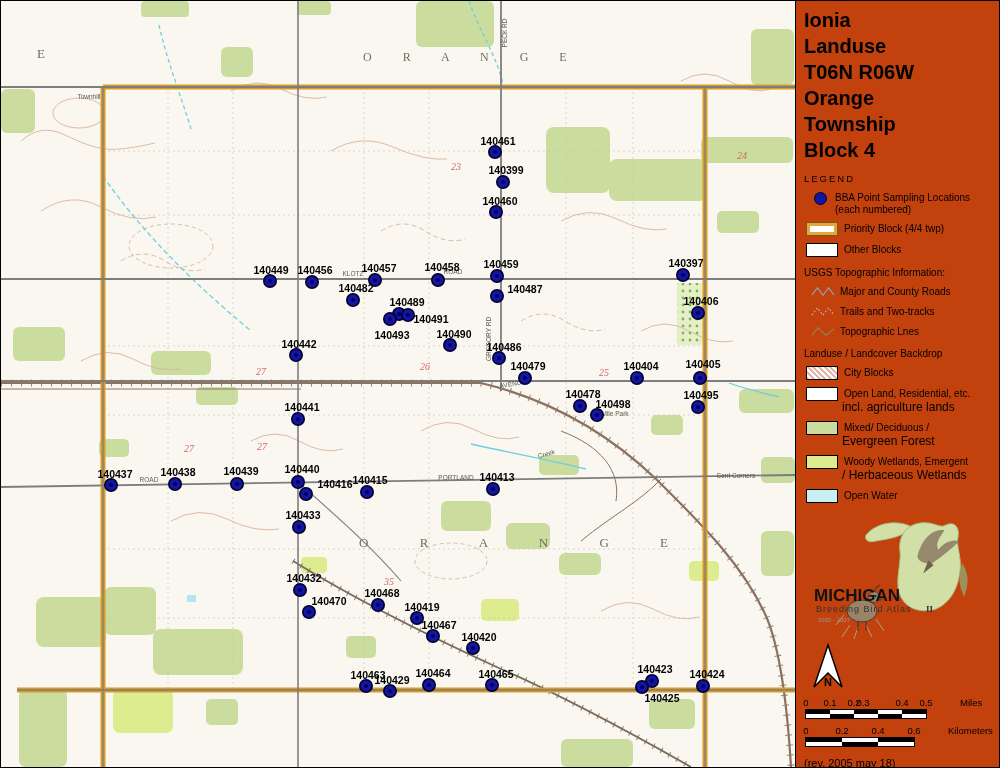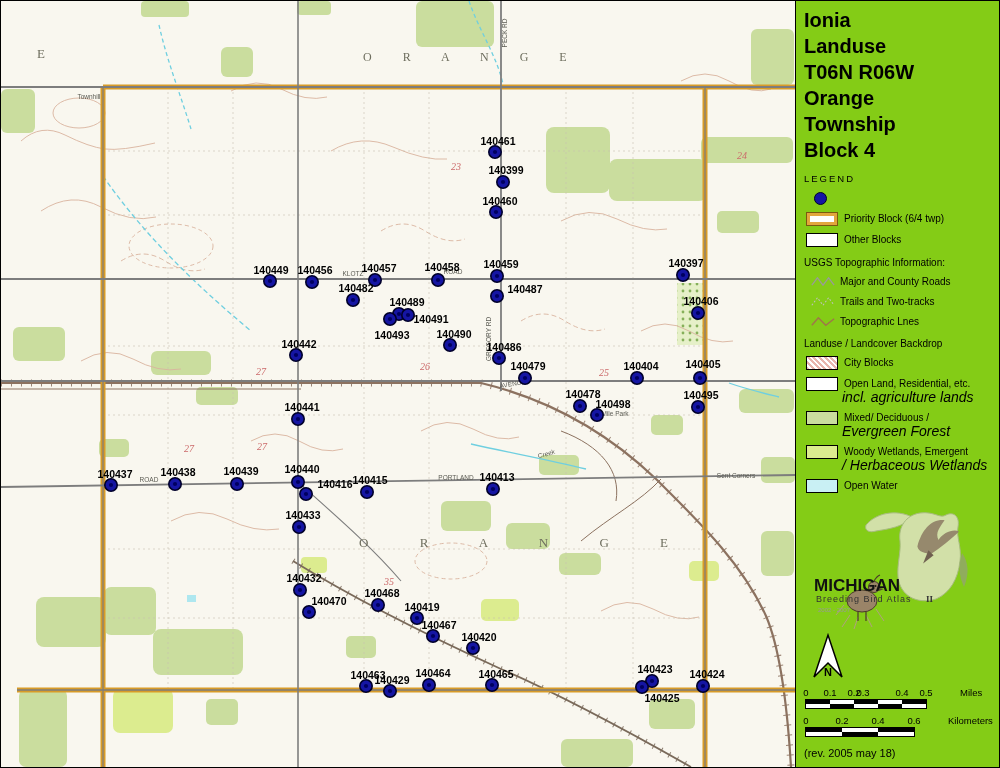--- a/index.html
+++ b/index.html
@@ -10,35 +10,35 @@
        border-right:1px solid #000;background:#f9f7ef;}
   #map-canvas svg{display:block;}
   .pt-dot{fill:#1515a3;stroke:#00002a;stroke-width:1.6;}
   .pt-core{fill:#000060;}
   .pt-label{font:bold 10.5px "Liberation Sans",sans-serif;fill:#000;}
   .sect-num{font:italic 10px "Liberation Serif",serif;fill:#cc6b6b;}
   .road-label{font:6.5px "Liberation Sans",sans-serif;fill:#5a5a52;}
   .twp-label{font-family:"Liberation Serif",serif;fill:#6e6e5e;}
 
   #sidebar{position:absolute;left:795px;top:0;width:205px;height:766px;
-       background:#84cc16;padding:6px 0 0 8px;box-sizing:border-box;}
+       background:#c2410c;padding:6px 0 0 8px;box-sizing:border-box;}
   #map-title div{font-size:20px;font-weight:bold;line-height:26px;color:#000;}
   .legend-heading{font-size:9.5px;letter-spacing:2px;margin-top:10px;color:#000;}
   .lg-row{display:flex;align-items:flex-start;margin-top:7px;font-size:10px;line-height:11.5px;color:#000;}
   .lg-row .txt{padding-top:1px;}
   .lg-dot{width:11px;height:11px;border-radius:50%;background:#1515a3;
        border:1.5px solid #00002a;margin:1px 8px 0 10px;flex:none;}
   .sw{width:30px;height:12px;border:1px solid #000;margin:0 6px 0 2px;flex:none;background:#fff;}
   .sw-priority{border:1px solid #7a5a10;box-shadow:inset 0 0 0 3px #e2a63c;}
   .sw-city{background-image:repeating-linear-gradient(45deg,#e8b5ad 0 2px,#fff 2px 4px);}
   .sw-forest{background:#cadd9e;}
   .sw-wet{background:#dcec8f;}
   .sw-water{background:#c9f0f4;}
   .section-heading{font-size:10px;margin-top:10px;color:#000;}
-  .indent2{margin-left:38px;font-size:14px;line-height:13px;color:#000;font-style:italic;}
+  .indent2{margin-left:38px;font-size:12px;line-height:13px;color:#000;}
   .zz{width:26px;height:13px;margin:0 4px 0 6px;flex:none;}
   #logo-box{margin-top:8px;position:relative;height:132px;}
   #north-box{position:relative;height:50px;margin-top:2px;}
   .scale-block{position:relative;height:26px;margin-top:2px;}
   .scale-ticks{position:relative;height:12px;font-size:9.5px;color:#000;}
   .scale-ticks span{position:absolute;transform:translateX(-50%);}
   .scale-ticks .unit{transform:none;padding-left:20px;}
   .scale-bar{position:relative;border:1px solid #000;height:8px;width:fit-content;margin-left:1px;}
   .bar-row{display:flex;height:4px;}
   .bar-cell{height:4px;}
@@ -439,24 +439,28 @@
     <div>T06N R06W</div>
     <div>Orange</div>
     <div>Township</div>
     <div>Block 4</div>
   </div>
 
   <div class="legend-heading">LEGEND</div>
 
   <div class="lg-row">
     <span class="lg-dot"></span>
+    <span class="txt">
+      <span>BBA Point Sampling Locations</span><br>
+      <span>(each numbered)</span>
+    </span>
   </div>
   <div class="lg-row">
     <span class="sw sw-priority"></span>
-    <span class="txt">Priority Block (6/4 twp)</span>
+    <span class="txt">Priority Block (4/4 twp)</span>
   </div>
   <div class="lg-row">
     <span class="sw"></span>
     <span class="txt">Other Blocks</span>
   </div>
 
   <div class="section-heading">USGS Topographic Information:</div>
   <div class="lg-row">
     <svg class="zz" viewBox="0 0 26 14">
       <path d="M1,11 L7,3 L13,11 L19,3 L25,11" fill="none" stroke="#9a9a9a" stroke-width="1.3"></path>

